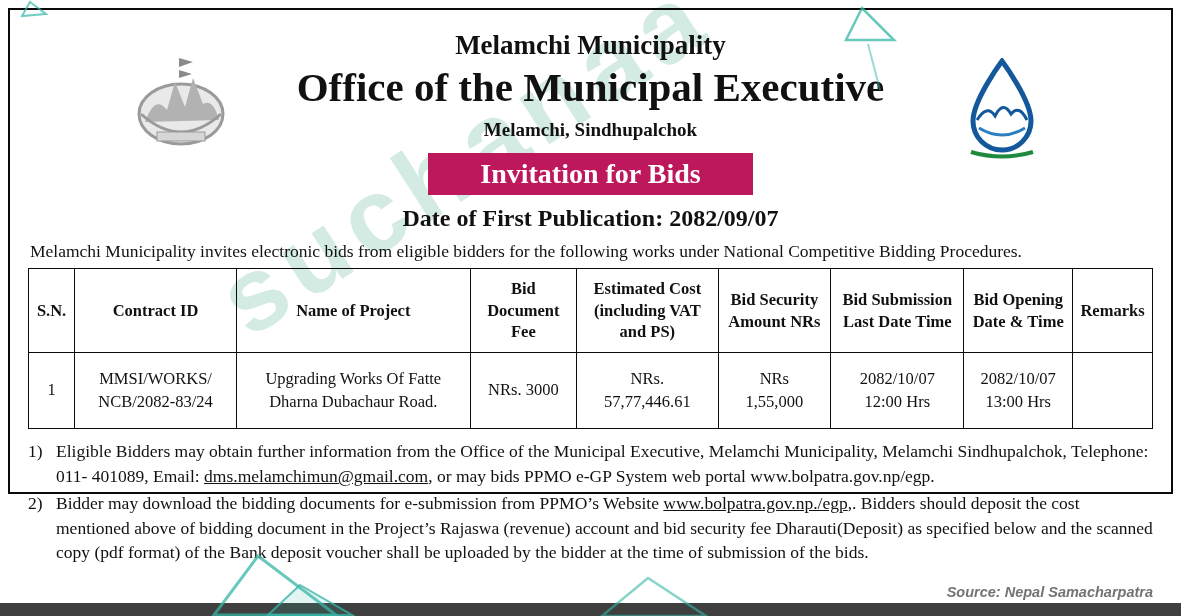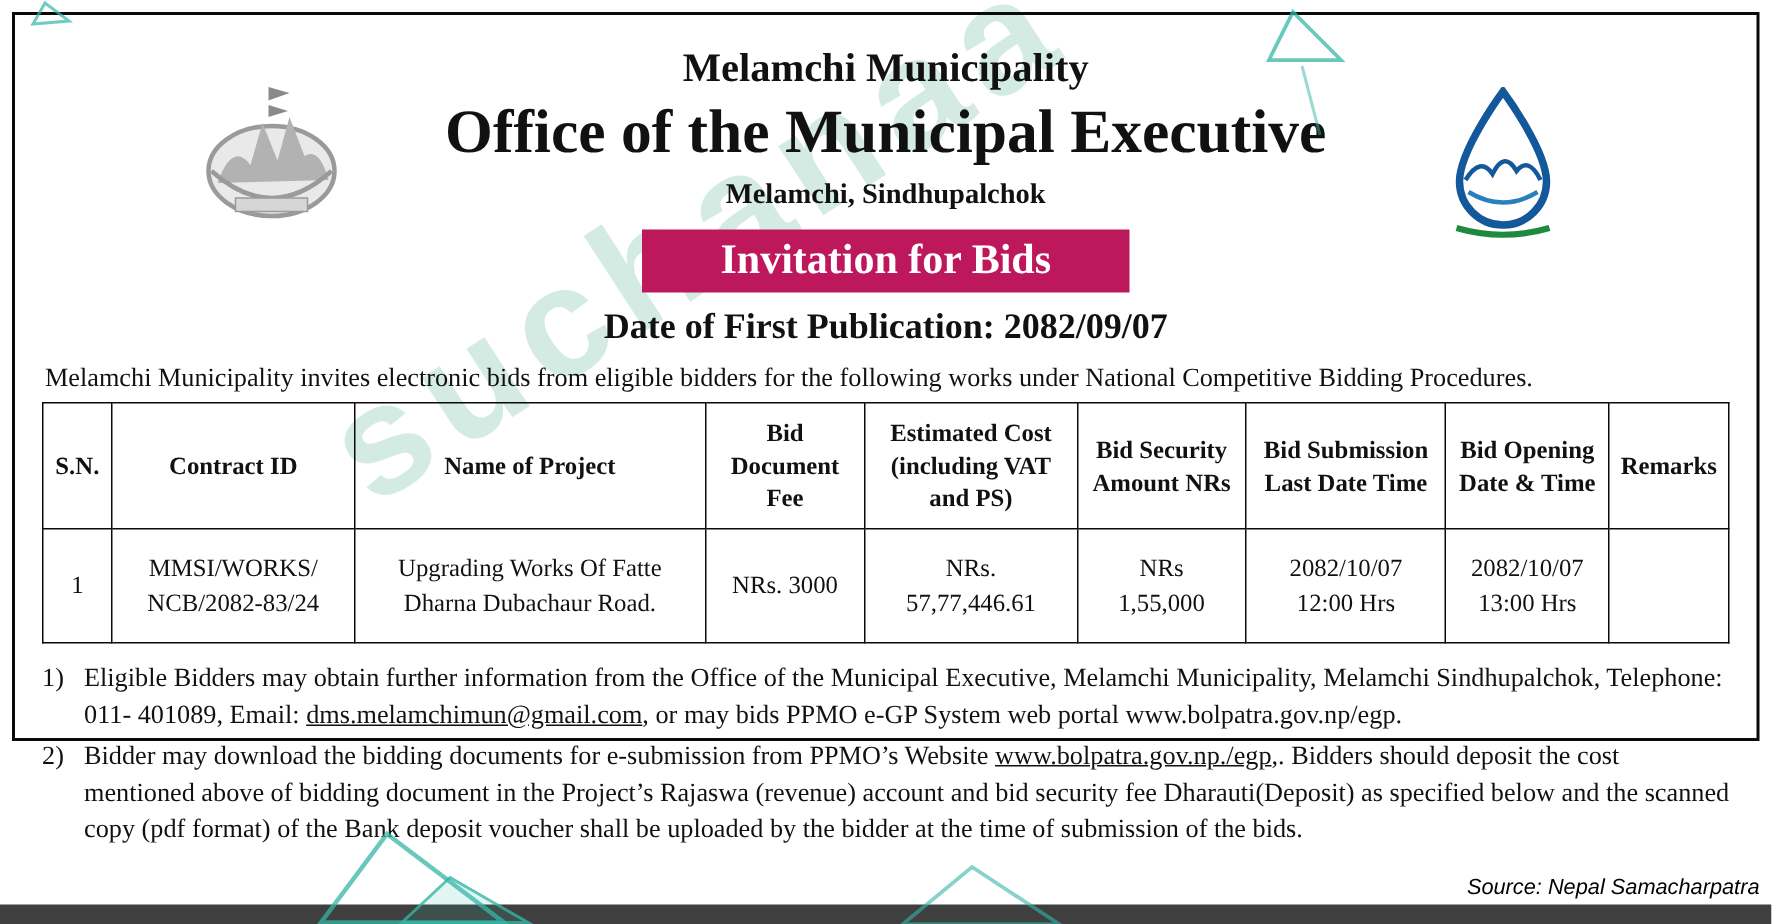--- a/index.html
+++ b/index.html
@@ -42,23 +42,23 @@
   .two-line span { display:block; }
 
   .notes { margin:10px 18px 0 18px; }
   .note { display:flex; font-size:17.5px; line-height:1.42; margin-bottom:2px; }
   .note-num { flex:0 0 28px; }
   .note-text { flex:1; text-align:left; }
   .doc-link { color:#111; text-decoration:underline; cursor:pointer; }
 
   .signature { text-align:right; margin:6px 30px 0 0; font-size:19.5px; font-weight:700; }
 
-  .source-line { position:absolute; right:8px; bottom:16px; z-index:2;
+  .source-line { position:absolute; right:28px; bottom:16px; z-index:2;
                  font-family:"Liberation Sans", sans-serif; font-style:italic;
-                 font-size:14.5px; color:#000000; }
+                 font-size:14.5px; color:#737373;font-weight:bold; }
   .bottom-bar { position:absolute; left:0; right:0; bottom:0; height:13px;
                 background:#3f3f3f; z-index:2; }
 </style>
 </head>
 <body>
 
 <div class="page">
 
   <div class="watermark">suchanaa</div>
 

